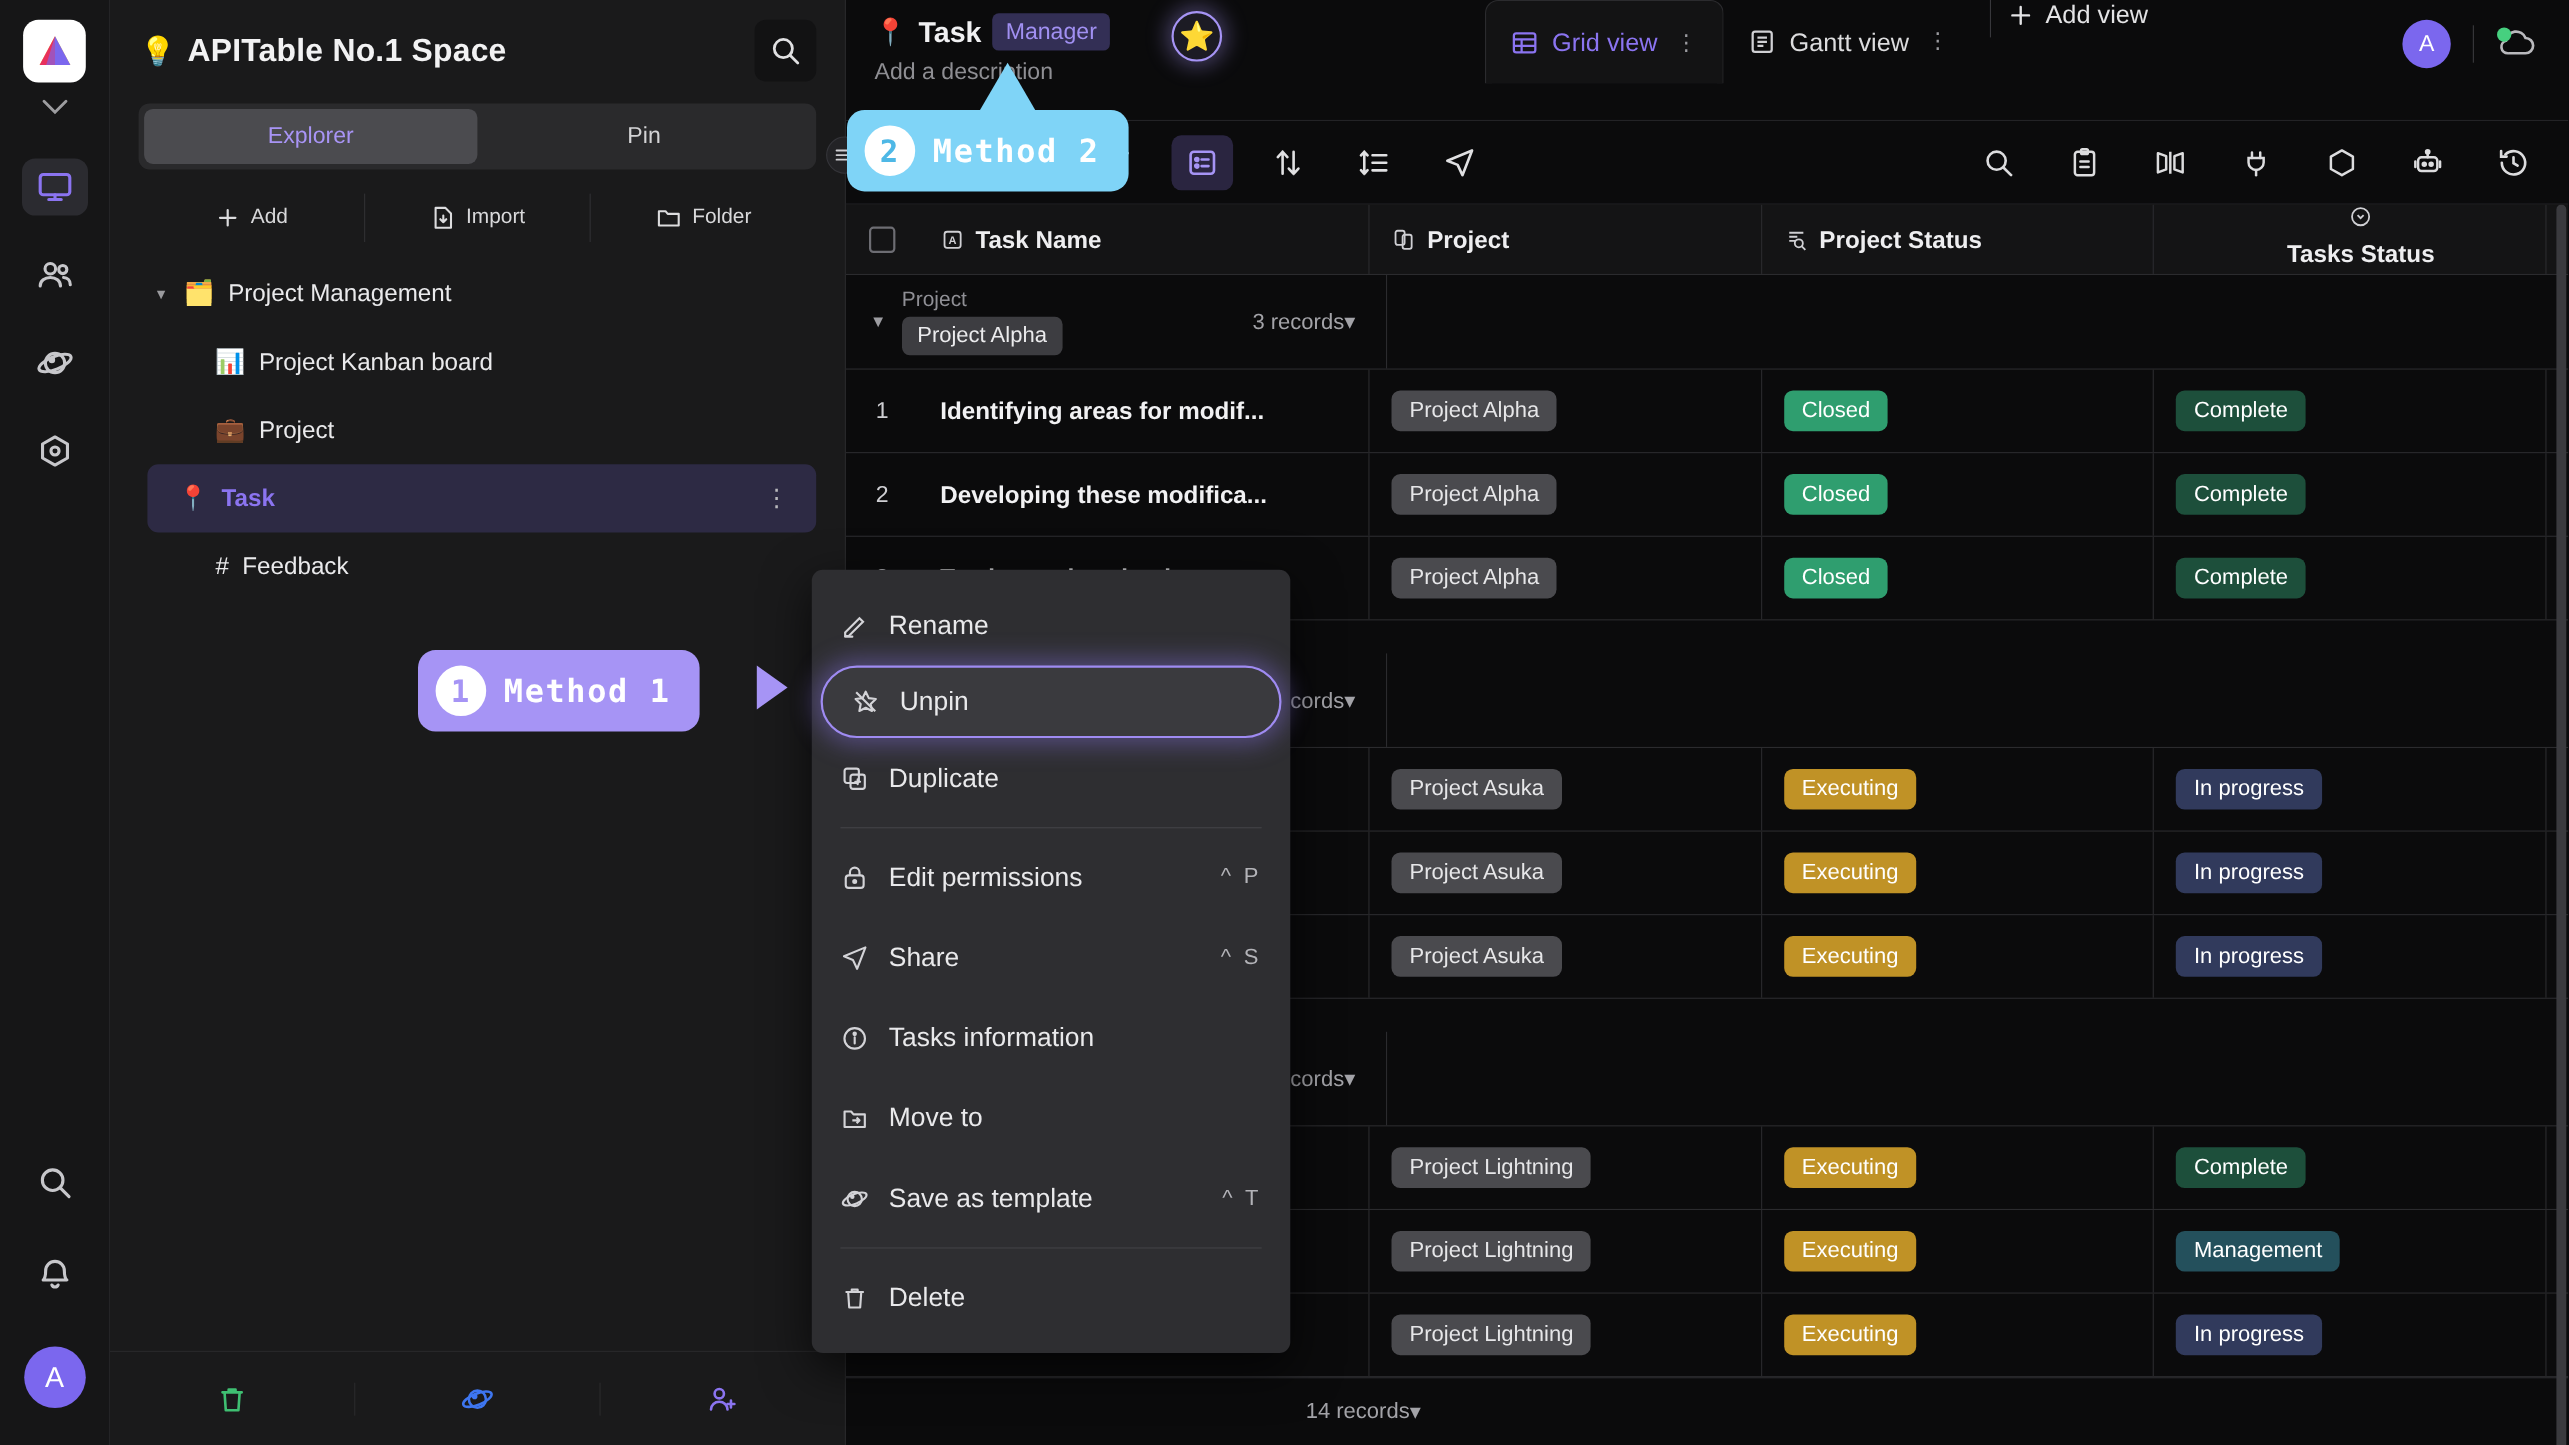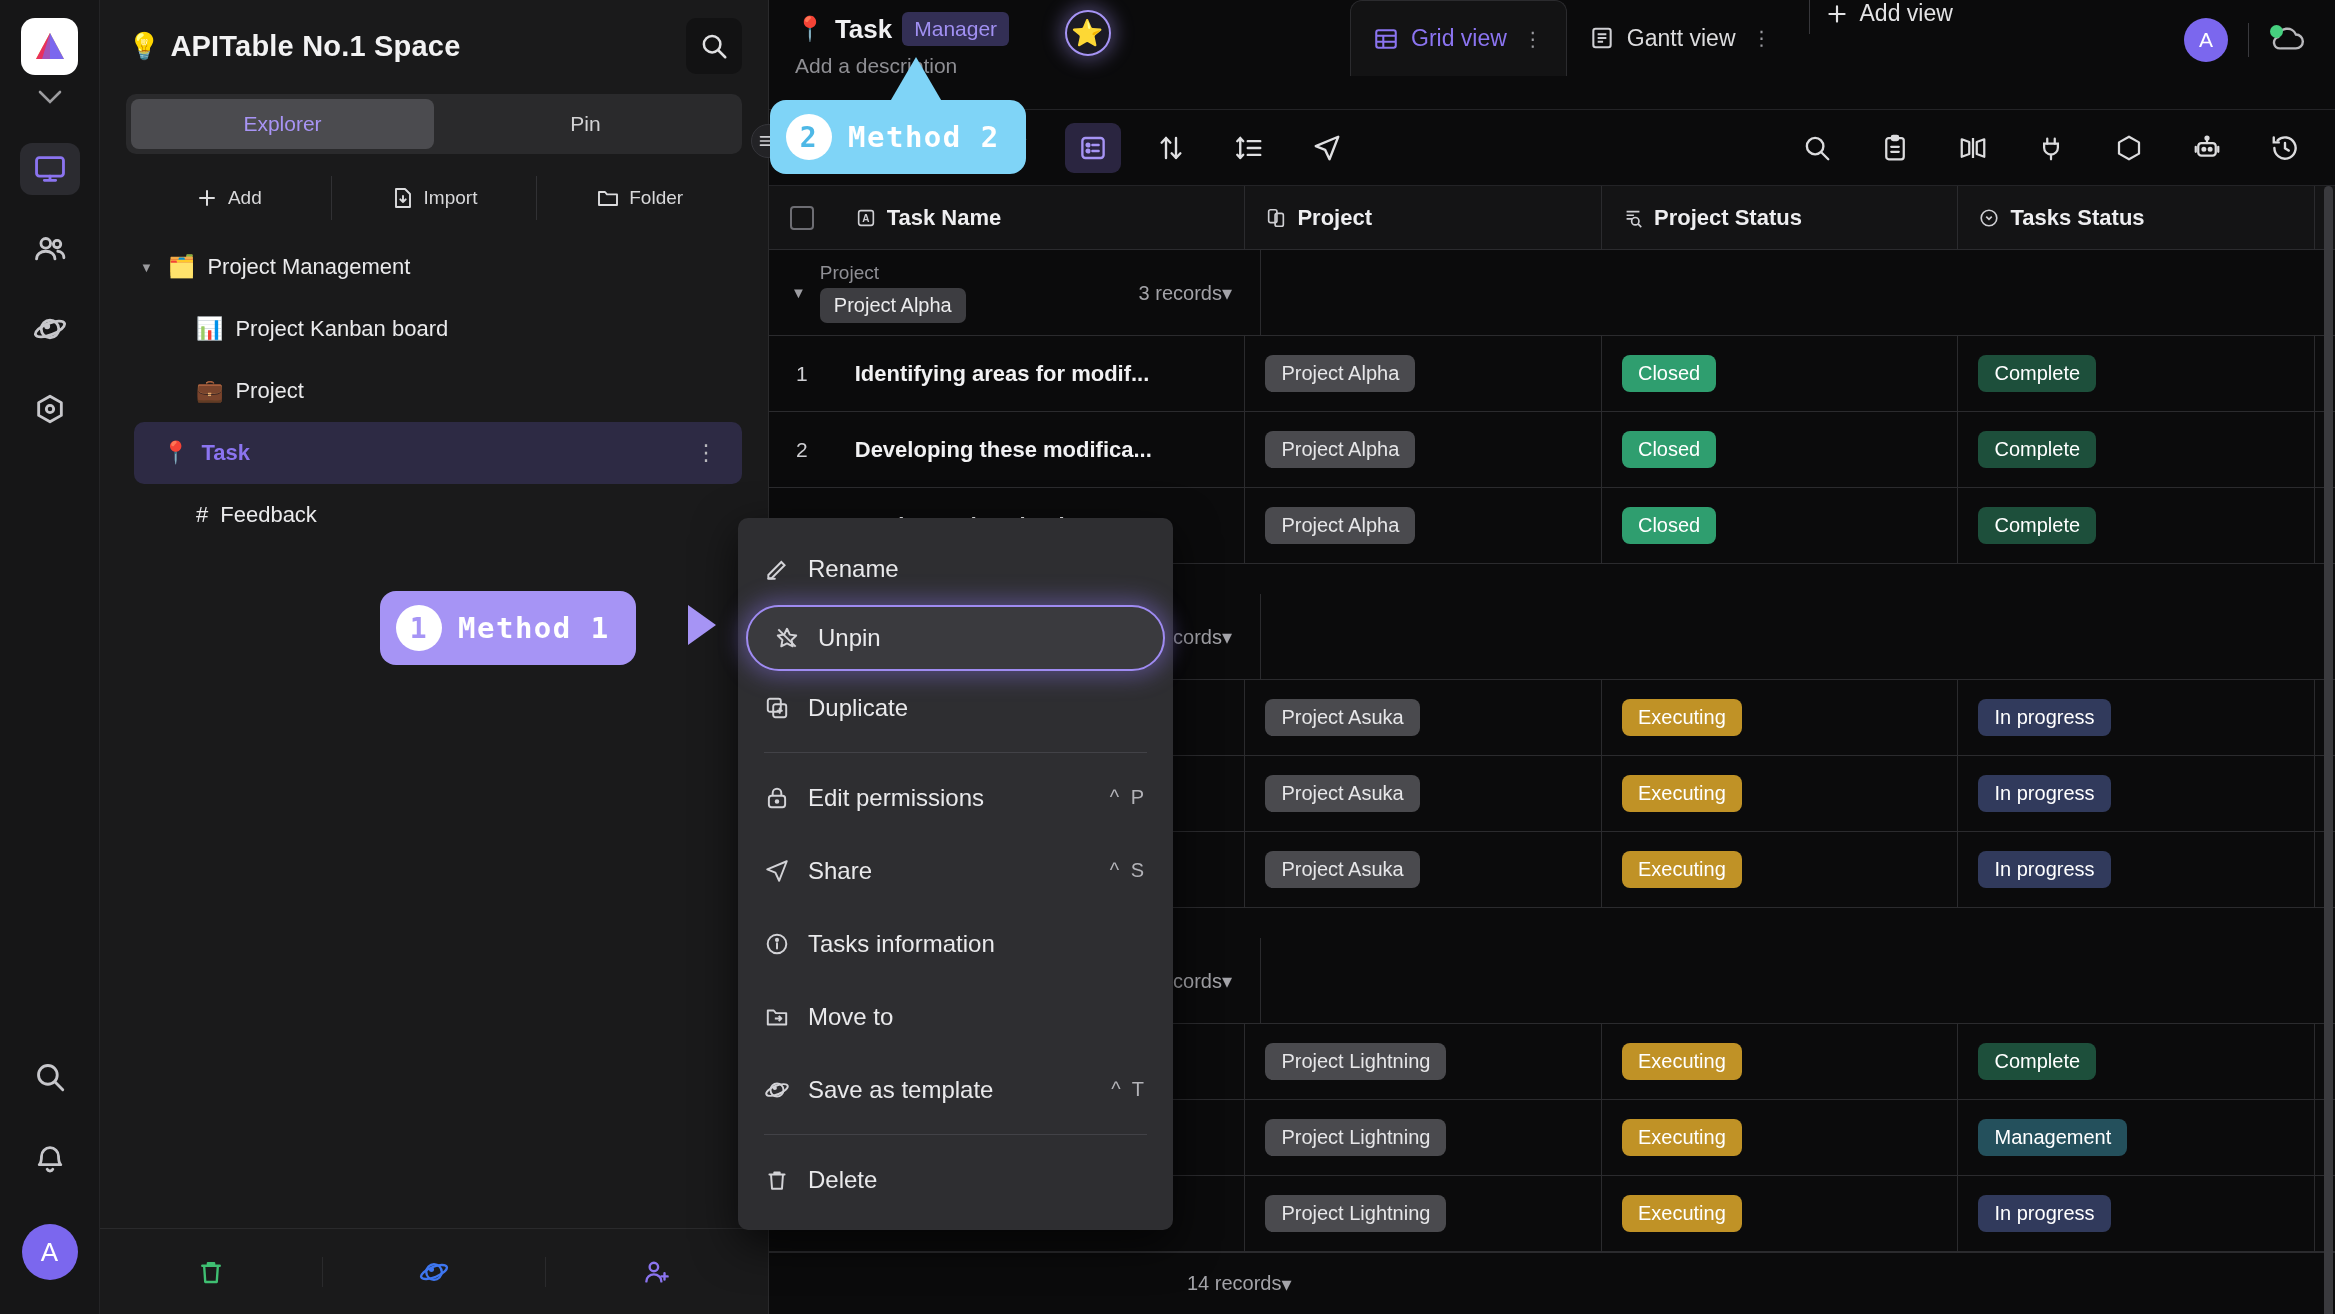--- a/index.html
+++ b/index.html
@@ -215,21 +215,21 @@
   .gh-cell {
     display: flex; align-items: center; gap: 10px;
     font-size: 22px; font-weight: bold; color: #eeeef0;
     border-right: 1px solid #2b2b2e; padding-left: 20px;
   }
   .c-chk { width: 68px; justify-content: center; padding-left: 0; border-right: none; }
   .chkbox { width: 24px; height: 24px; border: 2px solid #6d6d73; border-radius: 4px; }
   .c-name { width: 424px; }
   .c-proj { width: 368px; }
   .c-pstat { width: 368px; }
-  .c-tstat { width: 368px; }
+  .c-tstat { width: 368px; flex-direction: column; }
   .c-rest { flex: 1; border-right: none; }
 
   .grp-head {
     display: flex; height: 86px; border-bottom: 1px solid #2b2b2e;
     align-items: center;
   }
   .grp-left {
     width: 492px; height: 100%;
     display: flex; align-items: center; padding-left: 22px;
     border-right: 1px solid #2b2b2e; position: relative;

